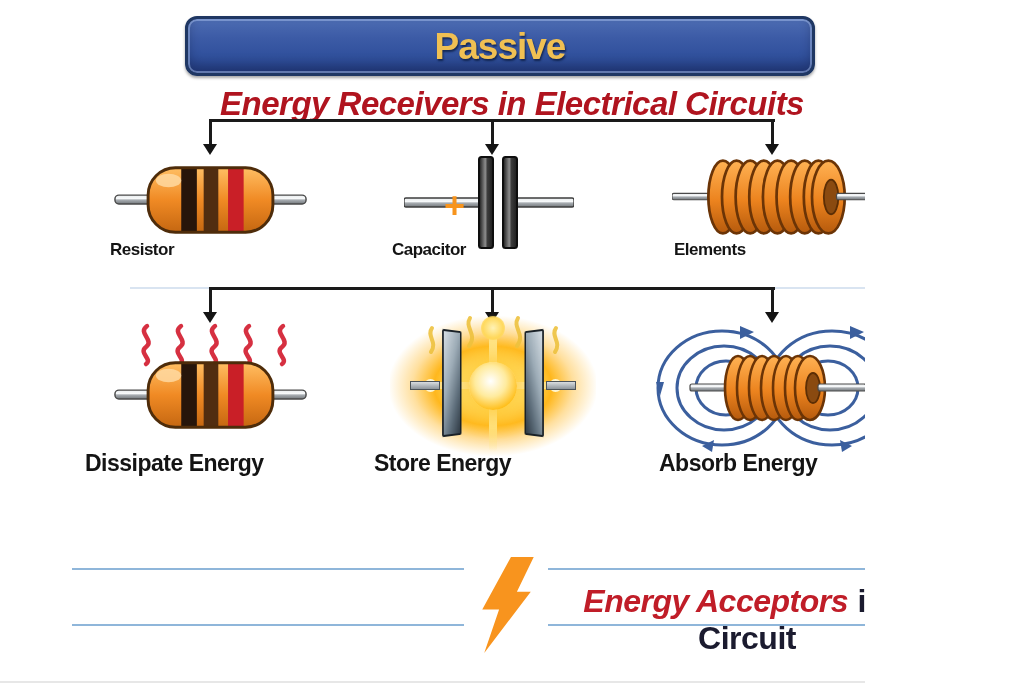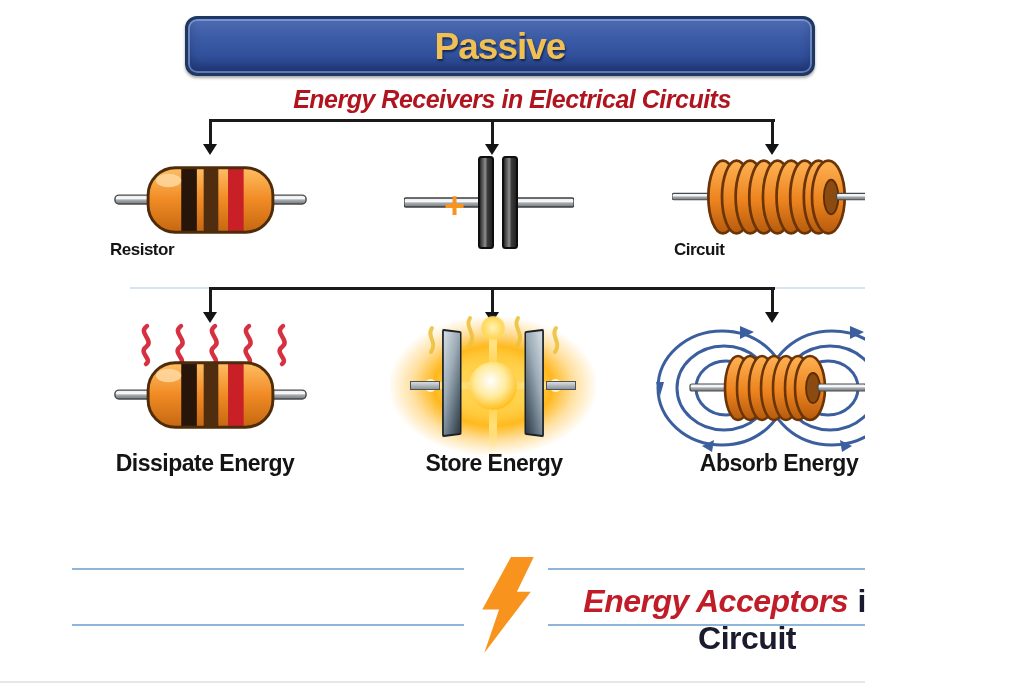--- a/index.html
+++ b/index.html
@@ -11,21 +11,21 @@
           border:3px solid #1f3763;box-sizing:border-box;
           background:linear-gradient(180deg,#4d6cb2 0%,#3c5ba6 35%,#30509c 70%,#294590 100%);
           box-shadow:inset 0 0 0 2px rgba(165,190,235,.5), inset 0 -8px 12px rgba(0,0,20,.28), 0 2px 3px rgba(0,0,0,.35);
           display:flex;align-items:center;justify-content:center;}
   .banner .t{font-size:37px;font-weight:700;letter-spacing:-1px;line-height:1;
              text-shadow:1px 2px 2px rgba(10,25,60,.75);}
   .t-gold{color:#f0c053;}
   .t-white{color:#ffffff;margin-left:.28em;}
 
   .subtitle{position:absolute;left:0;top:85px;width:1024px;text-align:center;
-            font-size:25px;font-weight:700;font-style:italic;color:#b0141f;letter-spacing:-.5px;}
+            font-size:33px;font-weight:700;font-style:italic;color:#b0141f;letter-spacing:-.5px;}
 
   
   .hline{position:absolute;background:#1a1a1a;height:3px;}
   .sepline{position:absolute;background:#d9e4f1;height:2px;}
   .drop{position:absolute;width:3px;background:#1a1a1a;}
   .ahead{position:absolute;width:0;height:0;border-left:7px solid transparent;
          border-right:7px solid transparent;border-top:11px solid #141414;}
 
   
   .res1{position:absolute;left:113px;top:161px;width:195px;height:78px;}
@@ -68,21 +68,21 @@
           font-size:28px;font-weight:700;font-style:italic;color:#1d3a6e;letter-spacing:-.5px;}
   .f-right{position:absolute;left:549px;top:583px;width:396px;text-align:center;
            font-size:32px;font-weight:700;letter-spacing:-.5px;}
   .f-red{color:#c01d28;font-style:italic;}
   .f-dark{color:#1b1b2f;margin-left:.3em;}
   .bolt{position:absolute;left:477px;top:557px;width:62px;height:97px;}
 
   
   .clabel{position:absolute;top:240px;width:200px;text-align:left;
           font-size:17px;font-weight:700;color:#141414;letter-spacing:-.5px;}
-  .blabel{position:absolute;top:450px;width:240px;text-align:center;
+  .blabel{position:absolute;top:450px;width:240px;
           font-size:23px;font-weight:700;color:#141414;letter-spacing:-.5px;line-height:27px;}
 </style>
 </head>
 <body>
 
 <div class="page">
 
   <svg width="0" height="0" style="position:absolute">
     <defs>
       <linearGradient id="wireG" x1="0" y1="0" x2="0" y2="1">
@@ -158,21 +158,22 @@
         <ellipse cx="131" cy="46" rx="16" ry="40"></ellipse>
       <ellipse cx="146" cy="46" rx="16" ry="40"></ellipse>
         <ellipse cx="161" cy="46" rx="16" ry="40"></ellipse>
       <ellipse cx="172" cy="46" rx="18" ry="40"></ellipse>
     </g>
     <ellipse cx="175" cy="46" rx="8" ry="19" fill="#8a4a10" stroke="#5c2e05" stroke-width="2"></ellipse>
     <rect x="181" y="42" width="39" height="7" rx="2" fill="url(#wireG)" stroke="#4a4a4a" stroke-width="1.3"></rect>
   </svg>
 
   <div class="clabel" style="left:110px;">Resistor</div>
-  <div class="clabel" style="left:674px;">Circuit</div>
+  <div class="clabel" style="left:392px;">Capacitor</div>
+  <div class="clabel" style="left:674px;">Elements</div>
 
   <div class="sepline" style="left:130px;top:287px;width:764px;"></div>
   <div class="hline" style="left:209px;top:287px;width:566px;"></div>
   <div class="drop" style="left:209px;top:287px;height:26px;"></div>
   <div class="drop" style="left:491px;top:287px;height:26px;"></div>
   <div class="drop" style="left:771px;top:287px;height:26px;"></div>
   <div class="ahead" style="left:203px;top:312px;"></div>
   <div class="ahead" style="left:485px;top:312px;"></div>
   <div class="ahead" style="left:765px;top:312px;"></div>
 

